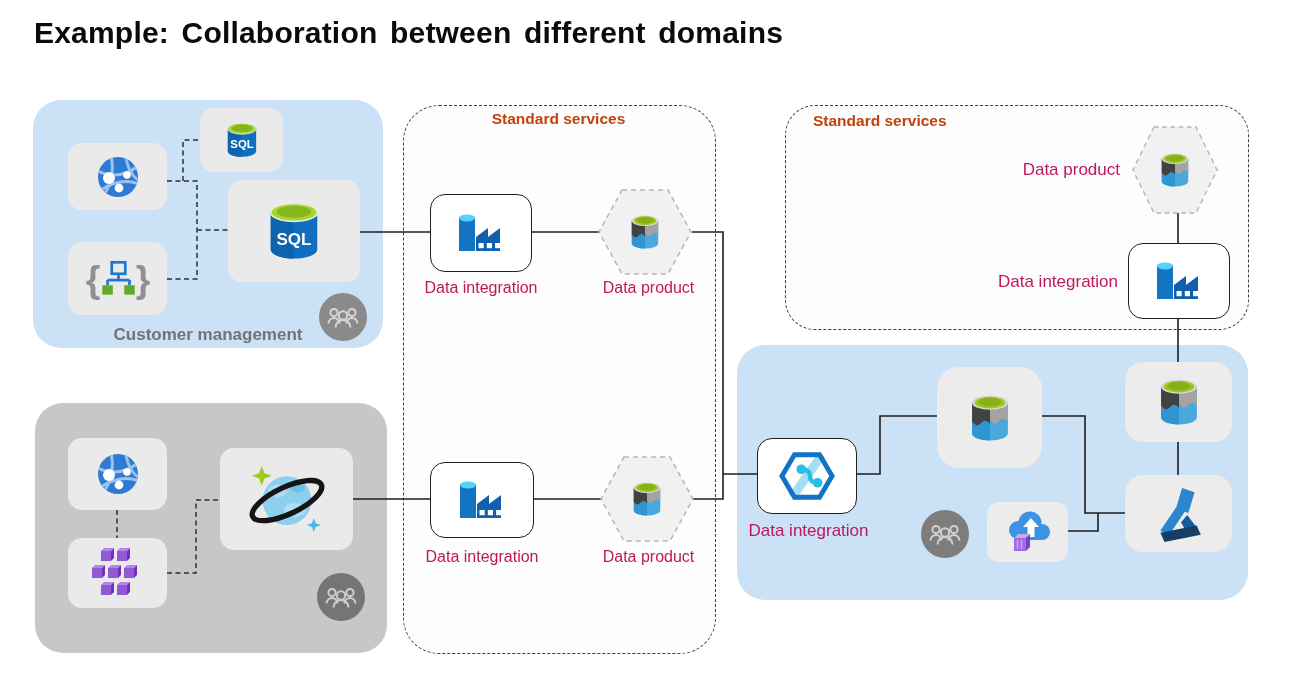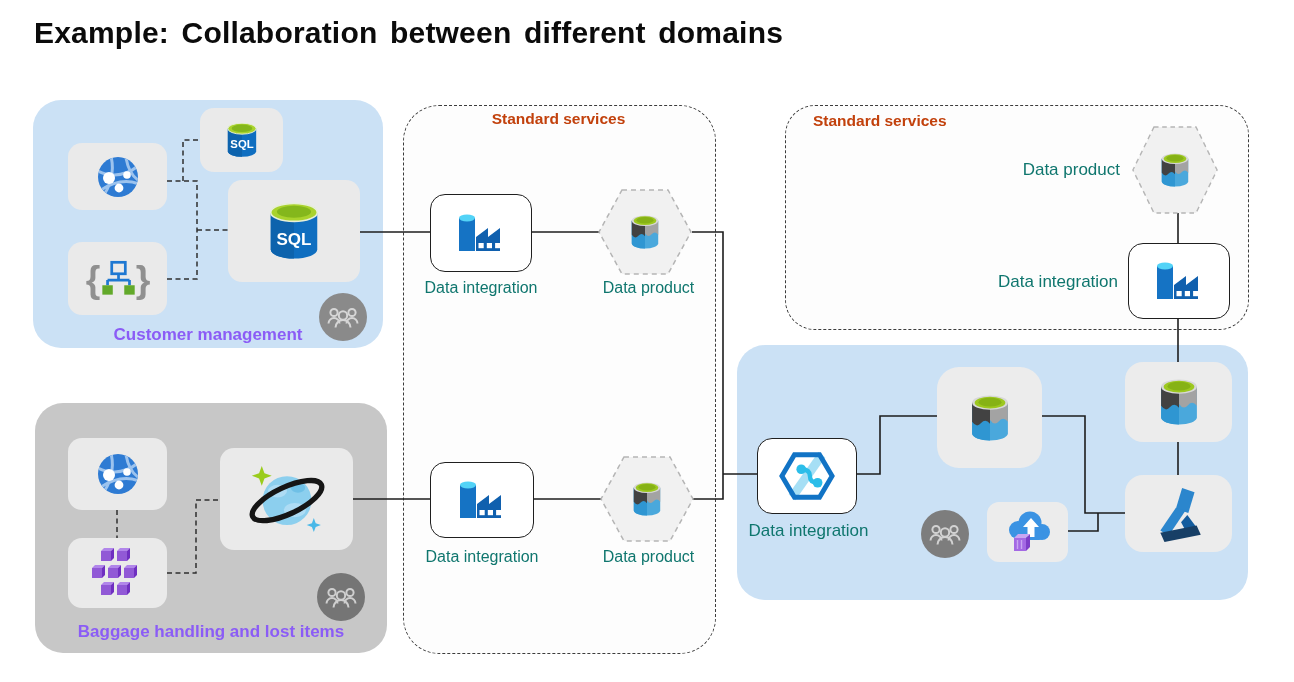--- a/index.html
+++ b/index.html
@@ -13,23 +13,23 @@
   .services-box{position:absolute;background:#fdfdfd;border:1.6px dashed #3c3c3c;border-radius:36px;}
   .services-title{position:absolute;font-size:15.5px;font-weight:bold;color:#c2410c;}
   .tile{position:absolute;background:#eaeaea;border-radius:14px;
         display:flex;align-items:center;justify-content:center;}
   .tile.lt{background:#ececec;}
   .node{position:absolute;background:#ffffff;border:1.5px solid #1f1f1f;border-radius:15px;
         display:flex;align-items:center;justify-content:center;}
   .hex{position:absolute;display:flex;align-items:center;justify-content:center;}
   .hex > svg.hexbg{position:absolute;left:0;top:0;}
   .hex > .hexicon{position:relative;}
-  .label{position:absolute;font-size:16px;color:#0f766e;text-align:center;white-space:nowrap;}
+  .label{position:absolute;font-size:16px;color:#be185d;text-align:center;white-space:nowrap;}
   .label.r{text-align:right;font-size:17px;}
-  .domain-label{position:absolute;font-size:17px;font-weight:bold;color:#8b5cf6;
+  .domain-label{position:absolute;font-size:17px;font-weight:bold;color:#737373;
                 text-align:center;white-space:nowrap;}
   .people{position:absolute;width:48px;height:48px;}
   .wires{position:absolute;left:0;top:0;pointer-events:none;}
 </style>
 </head>
 <body>
 
 <div class="canvas">
 
   <div class="title">Example: Collaboration between different domains</div>
@@ -216,21 +216,20 @@
         <circle cx="15" cy="19.5" r="3.6"></circle>
           <path d="M9.5,30.5 a5.5,5.5 0 0 1 11,0"></path>
         <circle cx="33" cy="19.5" r="3.6"></circle>
           <path d="M27.5,30.5 a5.5,5.5 0 0 1 11,0"></path>
         <circle cx="24" cy="22.5" r="4.2" fill="#757575"></circle>
           <path d="M16.5,34.5 a7.5,7.5 0 0 1 15,0"></path>
       </g>
     </svg>
   </div>
 
-  <div class="domain-label" style="left:35px;top:622px;width:352px;">Baggage handling and lost items</div>
 
   <div class="node" style="left:430px;top:194px;width:100px;height:76px;">
     <svg width="52" height="46" viewBox="0 0 52 46">
       <polygon points="21,41 21,27 33,18 33,27 45,18 45,41" fill="#1060ae"></polygon>
       <rect x="21" y="34" width="24" height="7" fill="#1060ae"></rect>
       <rect x="4" y="8" width="16" height="33" fill="#1573c4"></rect>
       <ellipse cx="12" cy="8" rx="8" ry="3.4" fill="#53d3f7"></ellipse>
       <rect x="23.5" y="33" width="5.2" height="5.2" fill="#fff"></rect>
       <rect x="31.8" y="33" width="5.2" height="5.2" fill="#fff"></rect>
       <rect x="40.1" y="33" width="5.2" height="5.2" fill="#fff"></rect>

